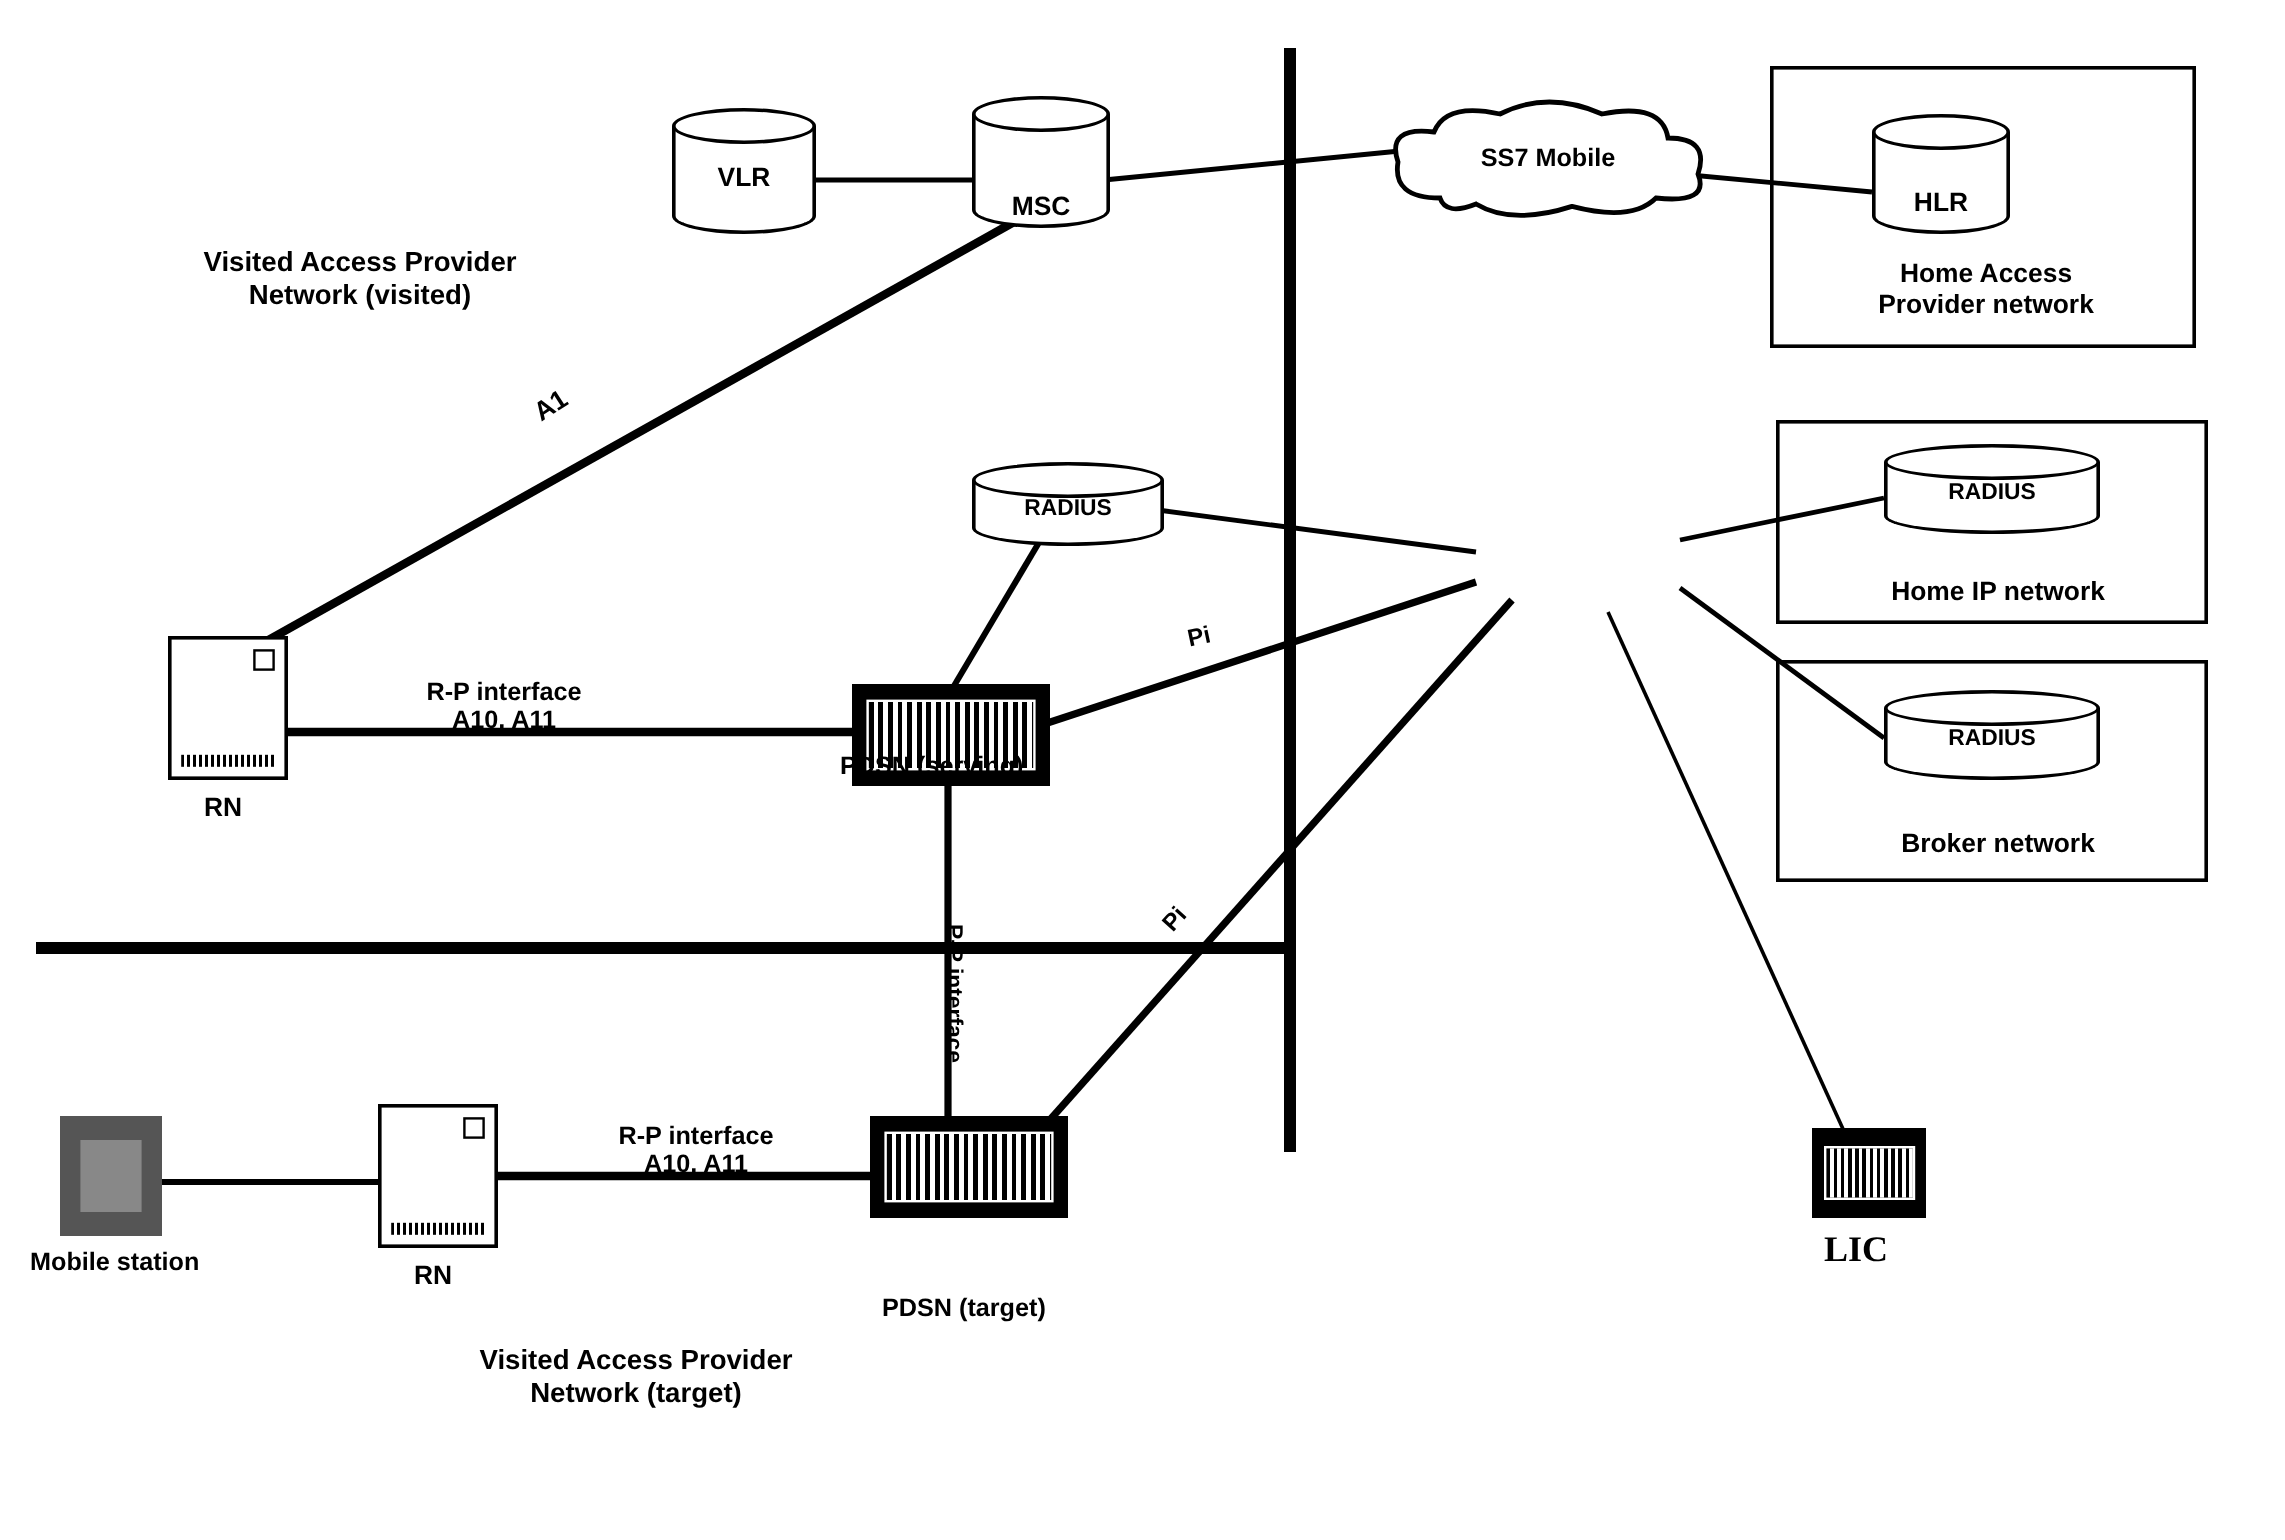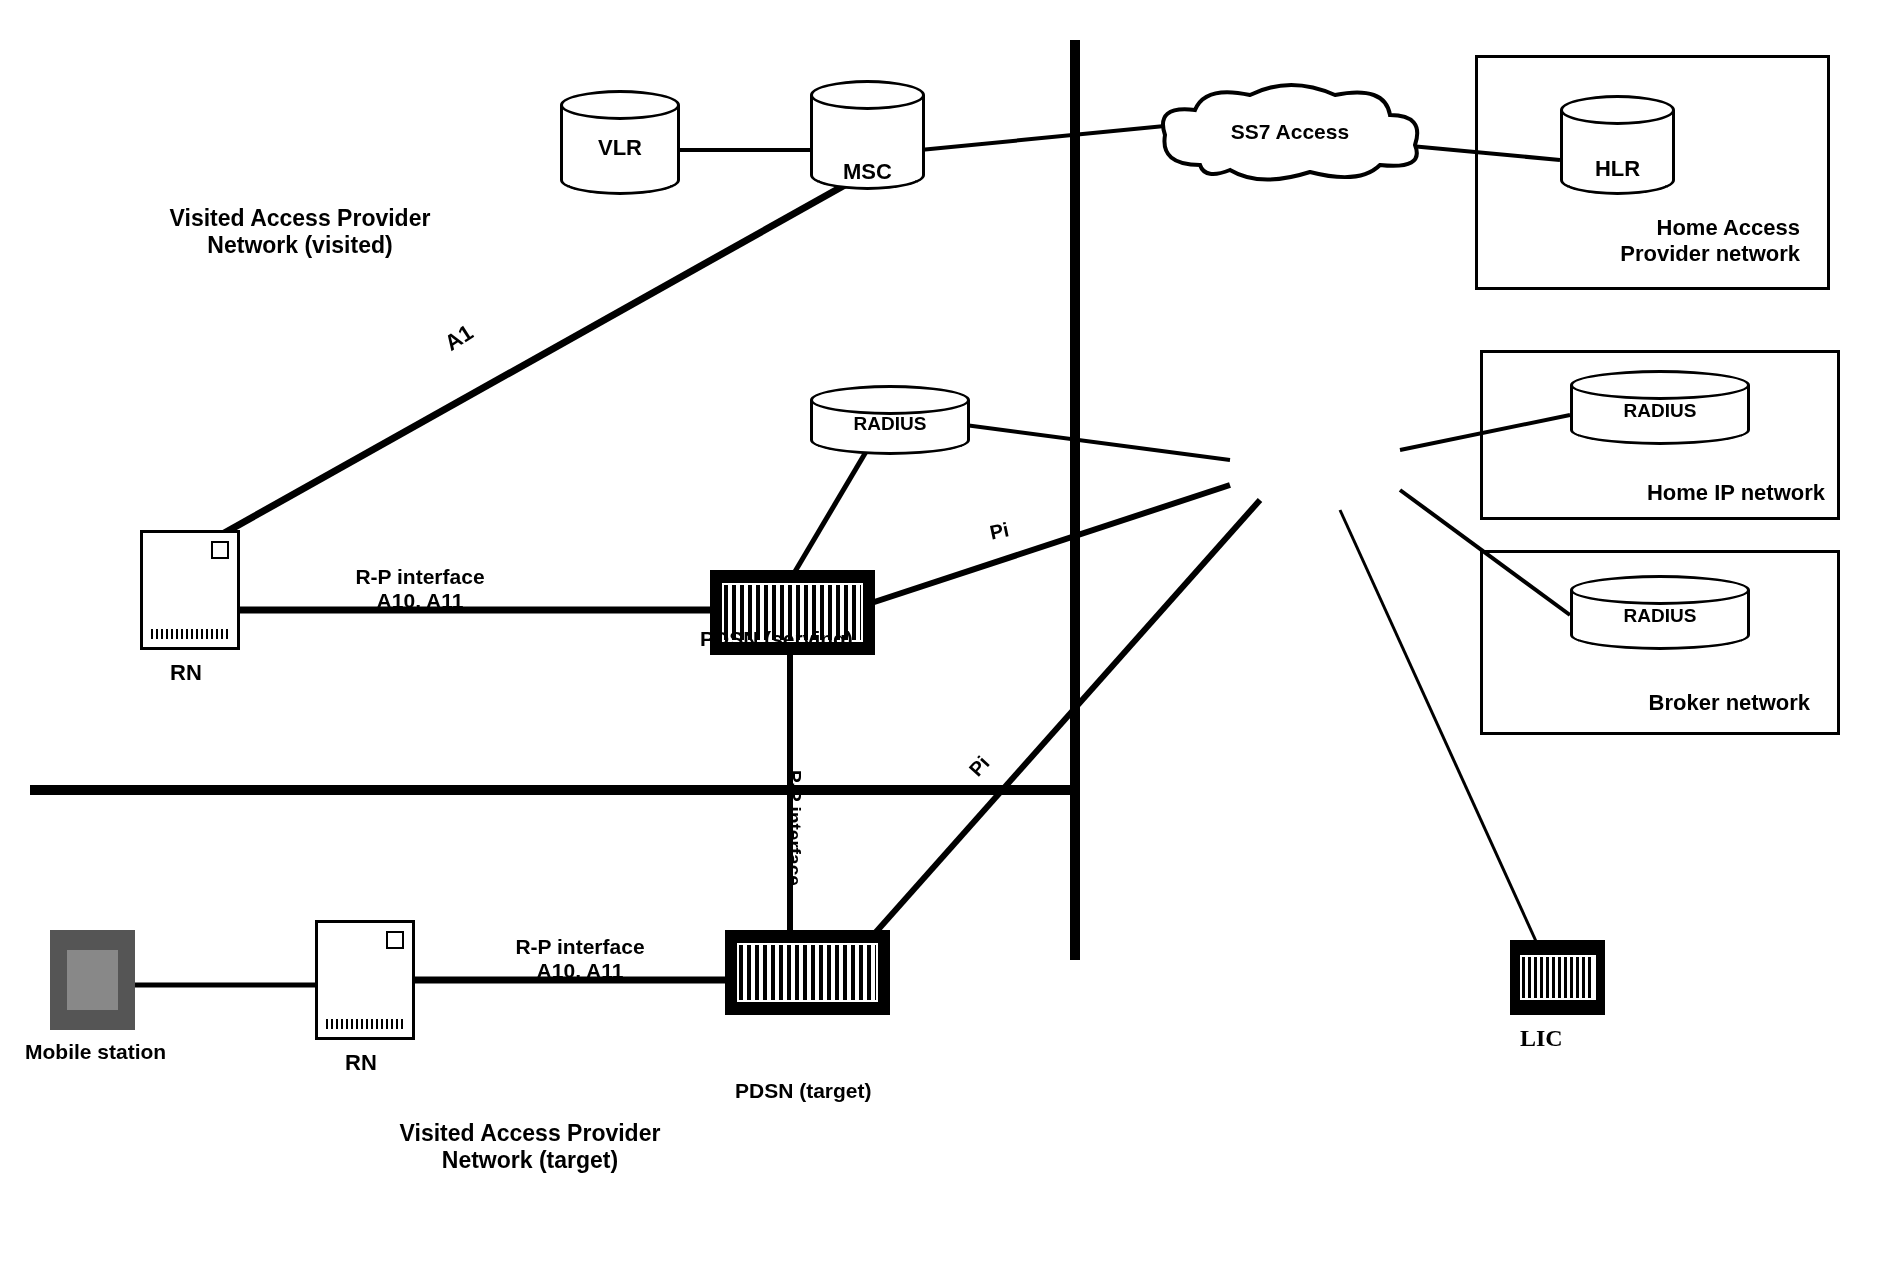--- a/index.html
+++ b/index.html
@@ -9,21 +9,21 @@
 .cyl { position: absolute; }
 .cyl .top { width: 100%; height: 30px; border: 3px solid #000; border-radius: 50%; background: #fff; position: relative; z-index: 2; }
 .cyl .body { width: 100%; position: absolute; top: 15px; border-left: 3px solid #000; border-right: 3px solid #000; border-bottom: 3px solid #000; border-bottom-left-radius: 50% 15px; border-bottom-right-radius: 50% 15px; background: #fff; z-index: 1; }
 .cyl .label { position: absolute; width: 100%; text-align: center; font-weight: bold; font-size: 22px; z-index: 3; }
 
 .cloud { position: absolute; }
 .cloud svg { width: 100%; height: 100%; }
 .cloud .label { position: absolute; width: 100%; text-align: center; font-weight: bold; z-index: 3; }
 
 .box { position: absolute; border: 3px solid #000; }
-.box-label { position: absolute; font-weight: bold; text-align: right; font-size: 22px; }
+.box-label { position: absolute; font-weight: bold; text-align: center; font-size: 22px; }
 .pdsn-box { position: absolute; background: #000; display: flex; align-items: center; justify-content: center; }
 .pdsn-box .inner { width: 85%; height: 70%; background: repeating-linear-gradient(90deg, #000 0px, #000 4px, #fff 4px, #fff 8px); border: 2px solid #fff; }
 .lic-box { position: absolute; background: #000; display: flex; align-items: center; justify-content: center; }
 .lic-box .inner { width: 80%; height: 60%; background: repeating-linear-gradient(90deg, #000 0px, #000 3px, #fff 3px, #fff 6px); border: 2px solid #fff; }
 
 .rn-device { position: absolute; border: 3px solid #000; background: #fff; }
 .rn-device .panel { position: absolute; right: 8px; top: 8px; width: 18px; height: 18px; border: 2px solid #000; }
 .rn-device .grate { position: absolute; left: 8px; bottom: 8px; right: 8px; height: 10px; background: repeating-linear-gradient(90deg, #000 0, #000 2px, transparent 2px, transparent 5px); }
 
 .ms-device { position: absolute; background: #555; display: flex; align-items: center; justify-content: center; }
@@ -83,21 +83,21 @@
 <div class="cyl" style="left:810px; top:80px; width:115px;">
   <div class="top"></div>
   <div class="body" style="height:95px;"></div>
   <div class="label" style="top:50px;margin-top:29px;">MSC</div>
 </div>
 
 <div class="cloud" style="left:1150px; top:80px; width:280px; height:110px;">
   <svg viewBox="0 0 280 110">
         <path d="M50,85 Q10,85 15,55 Q5,25 45,30 Q55,5 100,15 Q140,-5 185,15 Q235,5 240,35 Q275,35 265,65 Q275,90 230,85 Q210,105 160,92 Q110,108 80,90 Q55,100 50,85 Z" fill="#fff" stroke="#000" stroke-width="4"></path>
       </svg>
-  <div class="label" style="top:40px; font-size:21px;">SS7 Access</div>
+  <div class="label" style="top:40px; font-size:21px;">SS7 Mobile</div>
 </div>
 
 <div class="box" style="left:1475px; top:55px; width:355px; height:235px;"></div>
 <div class="box-label" style="left:1510px; top:215px; width:290px; white-space:pre-line;">Home Access
 Provider network</div>
 
 <div class="cyl" style="left:1560px; top:95px; width:115px;">
   <div class="top"></div>
   <div class="body" style="height:85px;"></div>
   <div class="label" style="top:45px;margin-top:16px;">HLR</div>
@@ -169,15 +169,15 @@
       <div class="inner"></div>
     </div>
 <div class="text-label" style="left:735px; top:1079px; font-size:21px;">PDSN (target)</div>
 
 <div class="text-label" style="left:340px; top:1120px; width:380px; text-align:center; white-space:pre-line; font-size:23px;">Visited Access Provider
 Network (target)</div>
 
 <div class="lic-box" style="left:1510px; top:940px; width:95px; height:75px;">
       <div class="inner"></div>
     </div>
-<div class="text-label" style="left:1520px; top:1025px; font-size:24px; font-family:serif;">LIC</div>
+<div class="text-label" style="left:1520px; top:1025px; font-size:30px; font-family:serif;">LIC</div>
 
 </div>
 
 </body></html>

